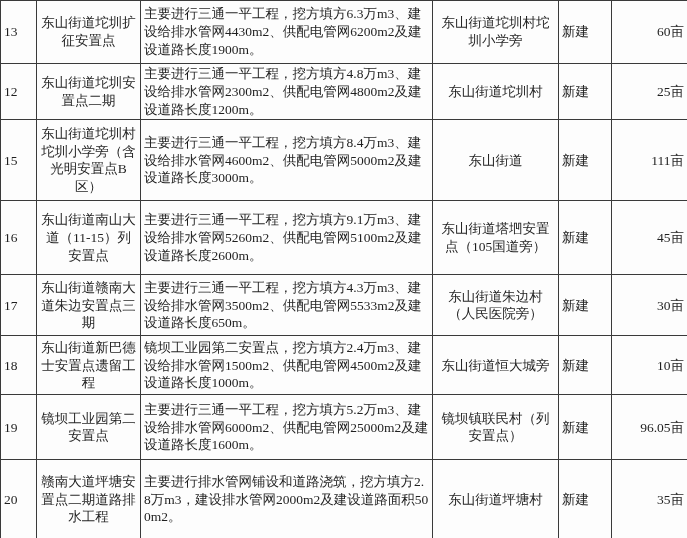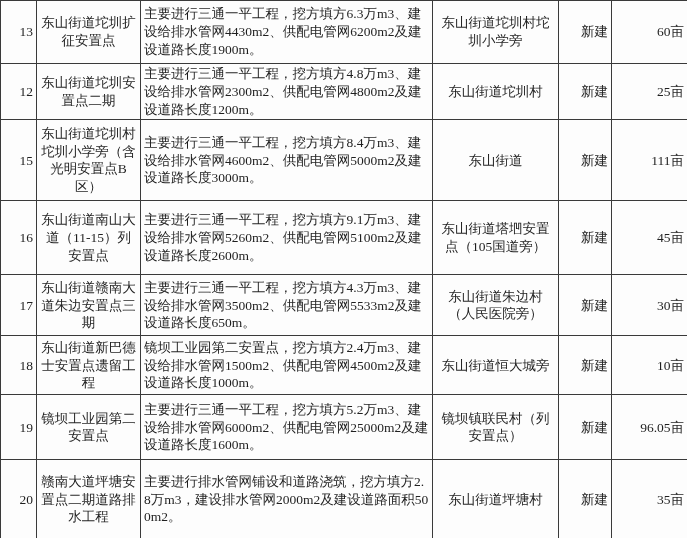--- a/index.html
+++ b/index.html
@@ -23,25 +23,25 @@
   }
   table.project-table td {
     border: 1px solid #3a3a3a;
     font-size: 13.5px;
     line-height: 1.32;
     padding: 1px 3px;
     vertical-align: middle;
     overflow: hidden;
     word-break: break-all;
   }
-  td.c-no     { text-align: right; margin-top: 29px; }
+  td.c-no     { text-align: left; margin-top: 29px; }
   td.c-name   { text-align: center; margin-left: 15px; }
   td.c-desc   { text-align: left; }
   td.c-loc    { text-align: center; font-family: Liberation Serif, serif; }
-  td.c-type   { text-align: right; }
+  td.c-type   { text-align: left; }
   td.c-area   { text-align: right; }
 </style>
 </head>
 <body>
 
 <div id="page">
   <table class="project-table">
     <colgroup>
       <col style="width:36px">
       <col style="width:104px">

